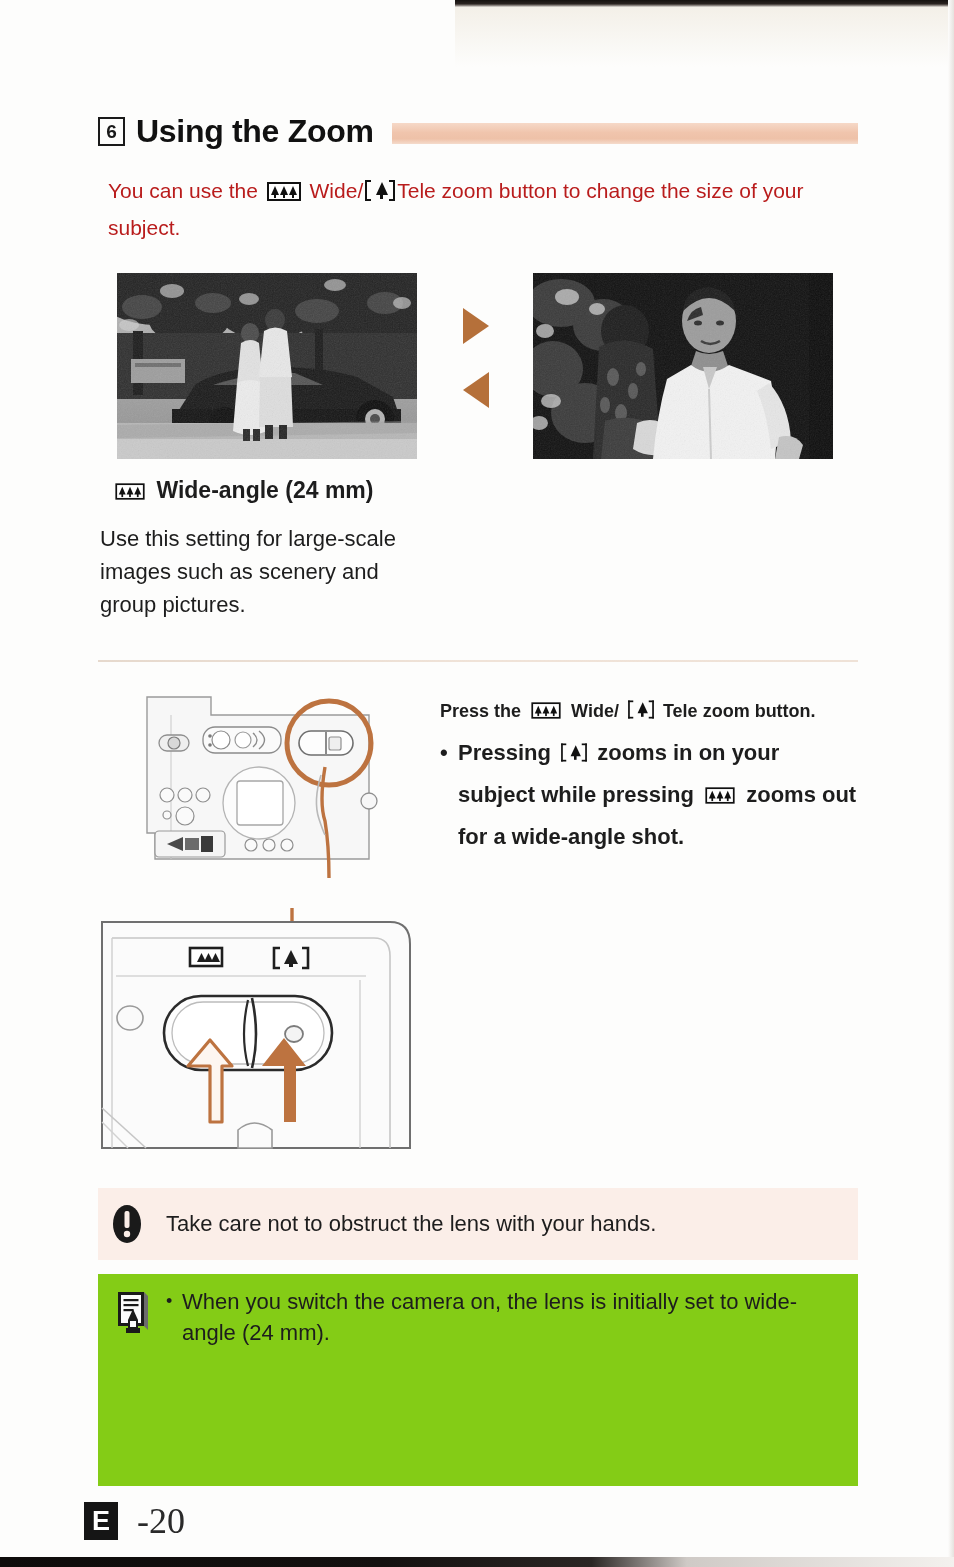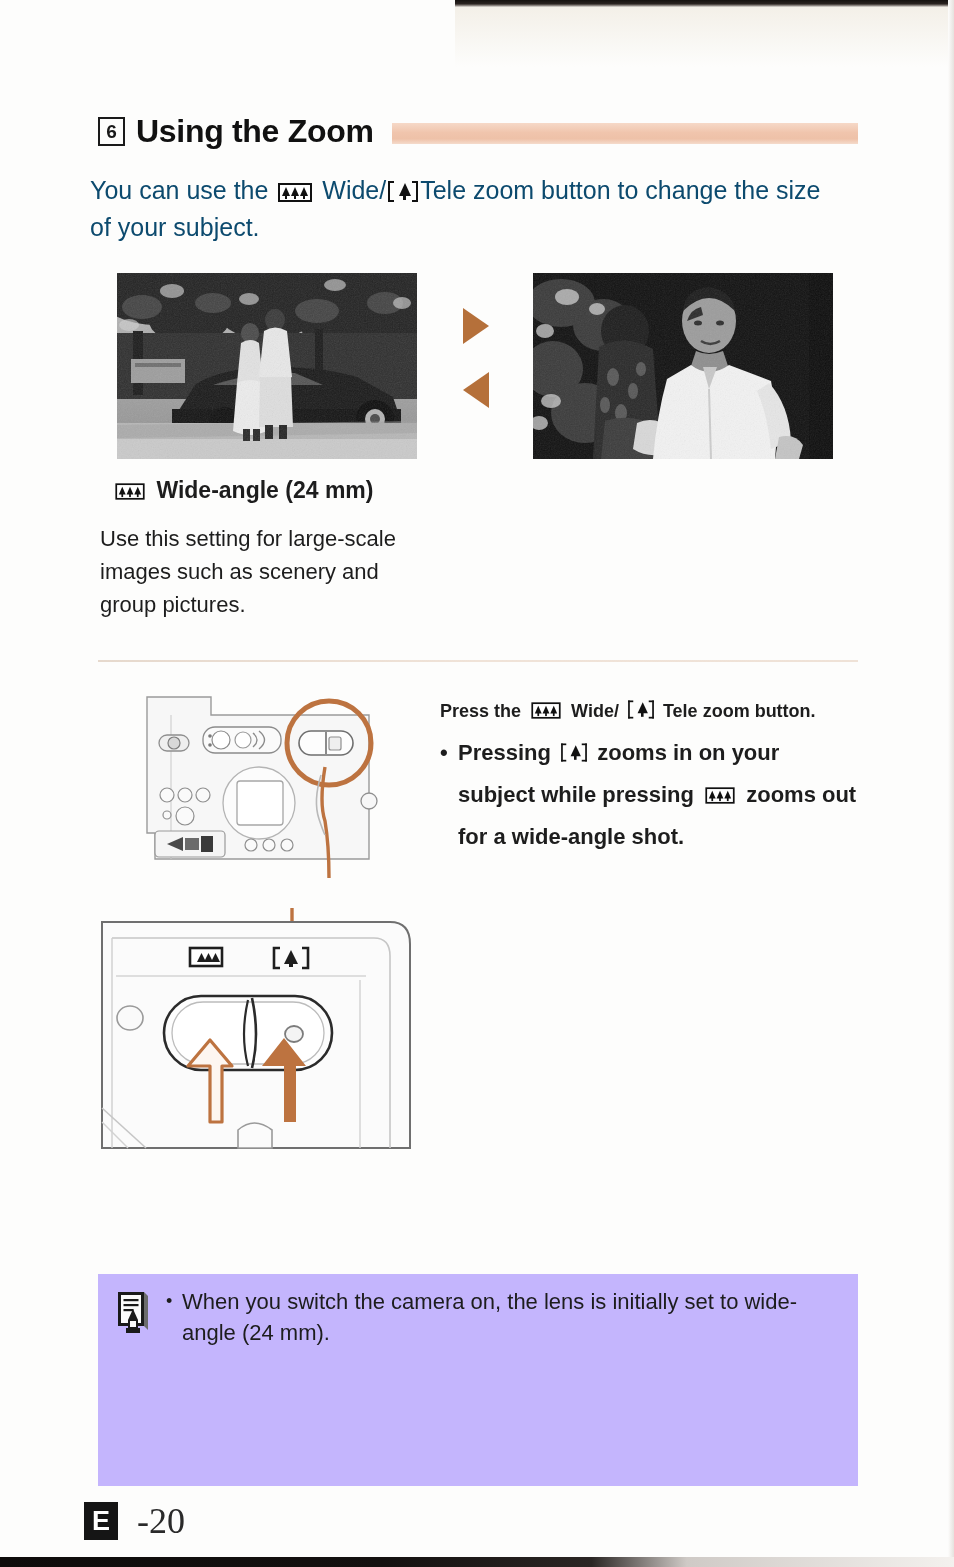--- a/index.html
+++ b/index.html
@@ -74,25 +74,25 @@
     flex: 1;
     height: 21px;
     margin-left: 18px;
     margin-top: 4px;
     background: linear-gradient(to bottom, #f6d9c8 0%, #f0c5ad 45%, #eec1a8 75%, #f5dbcb 100%);
   }
 
   
   .intro {
     position: absolute;
-    left: 90px; top: 172px;
+    left: 108px; top: 172px;
     width: 740px;
-    font-size: 25px;
+    font-size: 21px;
     line-height: 37px;
-    color: #0c4a6e;
+    color: #b91c1c;
   }
 
   
   .ico {
     display: inline-block;
     vertical-align: -3px;
     position: relative;
   }
   
   .ico-wide {
@@ -259,21 +259,21 @@
   .caution-text {
     font-size: 22px;
     color: #1d1d1d;
   }
 
   
   #note-box {
     position: absolute;
     left: 98px; top: 1274px;
     width: 760px; height: 212px;
-    background: #c4b5fd;
+    background: #84cc16;
     display: flex;
   }
   .note-icon {
     width: 38px; height: 44px;
     margin: 16px 14px 0 16px;
     flex: none;
   }
   .note-list {
     margin: 12px 0 0 0;
     padding: 0;
@@ -584,20 +584,28 @@
         <path d="M186 158 L164 158 L186 130 L208 158 L198 158 L198 214 L186 214 Z" fill="#bd7340"></path>
       </g>
     </svg>
   </div>
 
   <div id="step-text">
     <span class="step-head"><span>Press the</span> <span class="ico ico-wide ico-sm"><i></i><i></i><i></i><b></b><b></b><b></b></span> <span>Wide/</span> <span class="ico ico-tele ico-sm"><span class="brk l"></span><span class="tree"></span><span class="trunk"></span><span class="brk r"></span></span> <span>Tele zoom button.</span></span>
     <span class="step-bullet"><span>Pressing</span> <span class="ico ico-tele ico-sm"><span class="brk l"></span><span class="tree"></span><span class="trunk"></span><span class="brk r"></span></span> <span>zooms in on your subject while pressing</span> <span class="ico ico-wide ico-sm"><i></i><i></i><i></i><b></b><b></b><b></b></span> <span>zooms out for a wide-angle shot.</span></span>
   </div>
 
+  <div id="caution-box">
+    <svg class="caution-icon" viewBox="0 0 30 40">
+      <ellipse cx="15" cy="20" rx="14" ry="19" fill="#1a1a1a"></ellipse>
+      <rect x="12.5" y="7" width="5" height="17" rx="2" fill="#fbeee8"></rect>
+      <circle cx="15" cy="30" r="3.2" fill="#fbeee8"></circle>
+    </svg>
+    <span class="caution-text">Take care not to obstruct the lens with your hands.</span>
+  </div>
 
   <div id="note-box">
     <svg class="note-icon" viewBox="0 0 38 44">
       <rect x="4" y="2" width="26" height="34" fill="#1a1a1a"></rect>
       <rect x="7" y="5" width="20" height="28" fill="#fbfbfb"></rect>
       <rect x="9.5" y="9" width="15" height="2.2" fill="#1a1a1a"></rect>
       <rect x="9.5" y="14" width="15" height="2.2" fill="#1a1a1a"></rect>
       <rect x="9.5" y="19" width="10" height="2.2" fill="#1a1a1a"></rect>
       <path d="M30 2 L34 6 L34 40 L30 36 Z" fill="#6c6c6c"></path>
       <path d="M19 19 L24 30 L24 39 L14 39 L14 30 Z" fill="#1a1a1a"></path>

